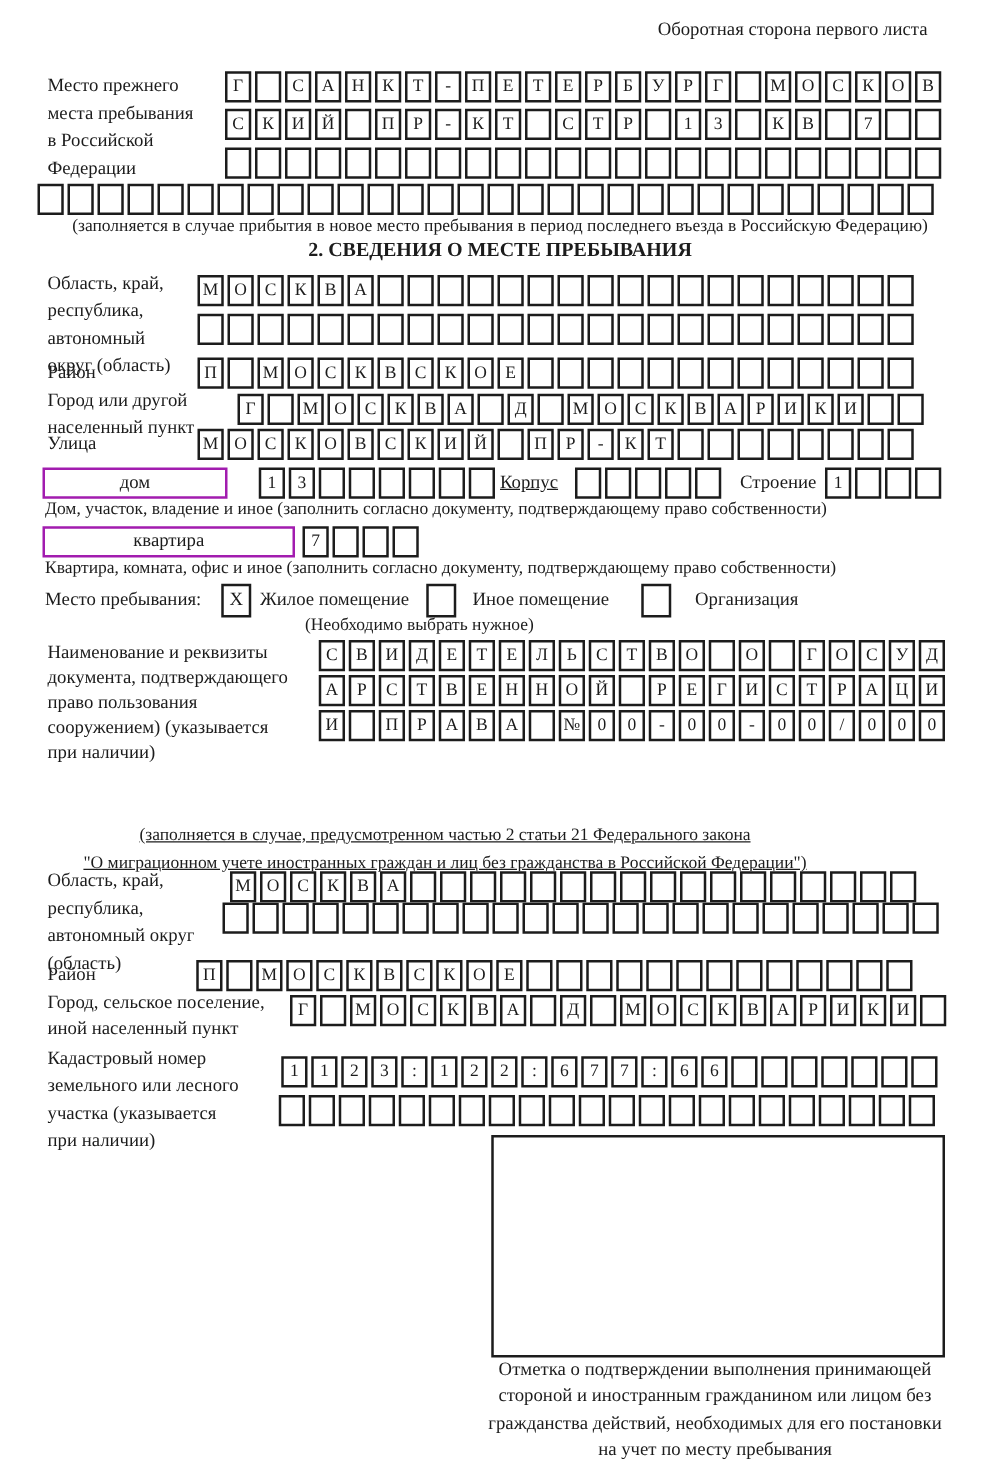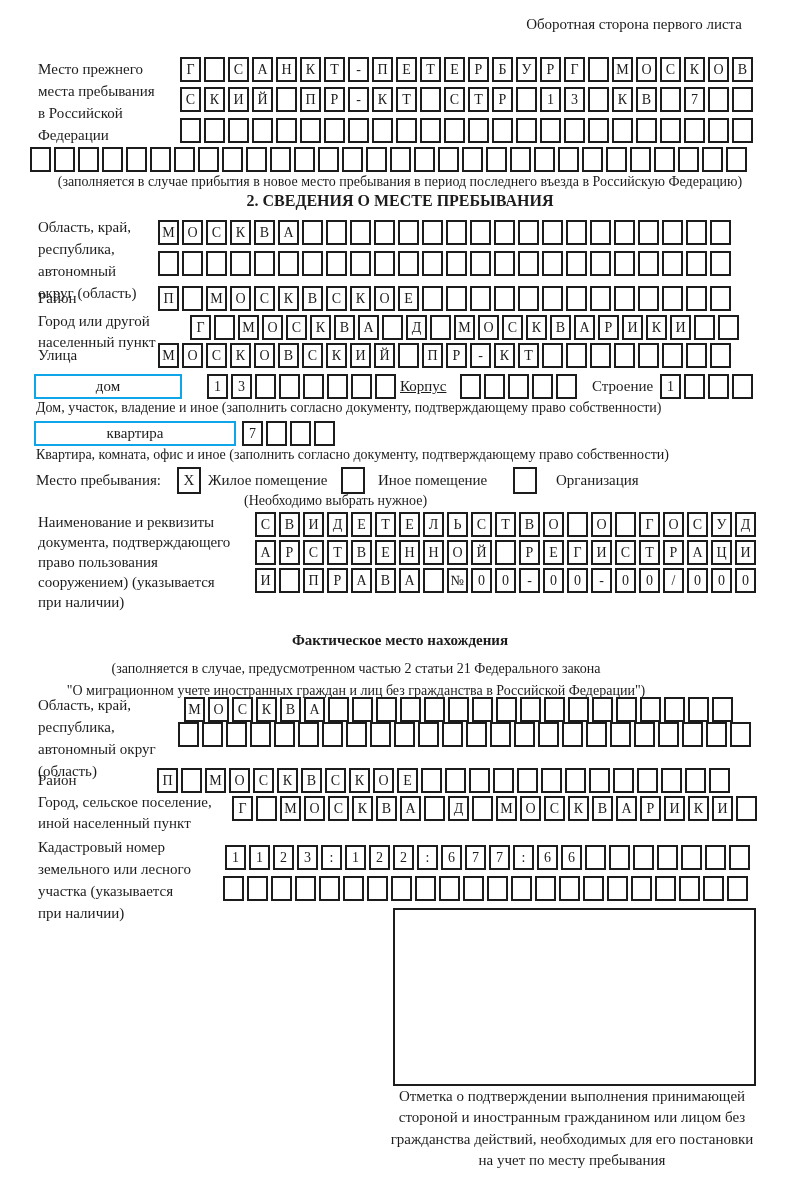--- a/index.html
+++ b/index.html
@@ -11,35 +11,35 @@
   .lbl.tight{line-height:21px;}
   .lbl.doc{line-height:20px;}
   .cellrow{position:absolute;display:flex;gap:3px;}
   .cell{
     box-sizing:border-box;flex:none;width:21px;height:25px;
     border:2px solid #1c1c1c;background:#fff;
     display:flex;align-items:center;justify-content:center;
     font-size:14px;line-height:1;
   }
   .widebox{
-    box-sizing:border-box;position:absolute;height:25px;border:2px solid #0ea5e9;
+    box-sizing:border-box;position:absolute;height:25px;border:2px solid #a21caf;
     display:flex;align-items:center;justify-content:center;font-size:15px;background:#fff;
   }
   .inline-lbl{position:absolute;font-size:15px;line-height:25px;white-space:nowrap;}
   .note{position:absolute;font-size:14px;white-space:nowrap;}
   .note-center{position:absolute;left:0;width:800px;text-align:center;font-size:14px;}
   .heading{position:absolute;left:0;width:800px;text-align:center;font-weight:bold;font-size:16px;}
   .cbox{
     box-sizing:border-box;position:absolute;width:24px;height:27px;border:2px solid #1c1c1c;
     display:flex;align-items:center;justify-content:center;font-size:15px;background:#fff;
   }
   .stampbox{position:absolute;left:393px;top:908px;width:359px;height:174px;border:2px solid #1c1c1c;background:#fff;}
   .stampnote{position:absolute;left:352px;top:1086px;width:440px;text-align:center;font-size:15px;line-height:21.3px;}
   .corner{position:absolute;top:16px;right:58px;font-size:15px;}
-  .lawnote{position:absolute;left:0;width:712px;text-align:center;font-size:14px;line-height:22px;}
+  .lawnote{position:absolute;left:0;width:712px;text-align:center;font-size:14px;line-height:22px;text-decoration:underline;}
 </style>
 </head>
 <body>
 
 <div id="form-page">
 
   <div class="corner">Оборотная сторона первого листа</div>
 
   <div class="lbl" style="left:38px;top:58px;">
       <div>Место прежнего</div>
@@ -422,21 +422,20 @@
       <span class="cell">0</span>
       <span class="cell">-</span>
       <span class="cell">0</span>
       <span class="cell">0</span>
       <span class="cell">/</span>
       <span class="cell">0</span>
       <span class="cell">0</span>
       <span class="cell">0</span>
     </div>
 
-  <div class="heading" style="top:632px;font-size:15px;">Фактическое место нахождения</div>
   <div class="lawnote" style="top:658px;">
       <div>(заполняется в случае, предусмотренном частью 2 статьи 21 Федерального закона</div>
       <div>"О миграционном учете иностранных граждан и лиц без гражданства в Российской Федерации")</div>
     </div>
 
   <div class="lbl" style="left:38px;top:694px;">
       <div>Область, край,</div>
       <div>республика,</div>
       <div>автономный округ</div>
       <div>(область)</div>

